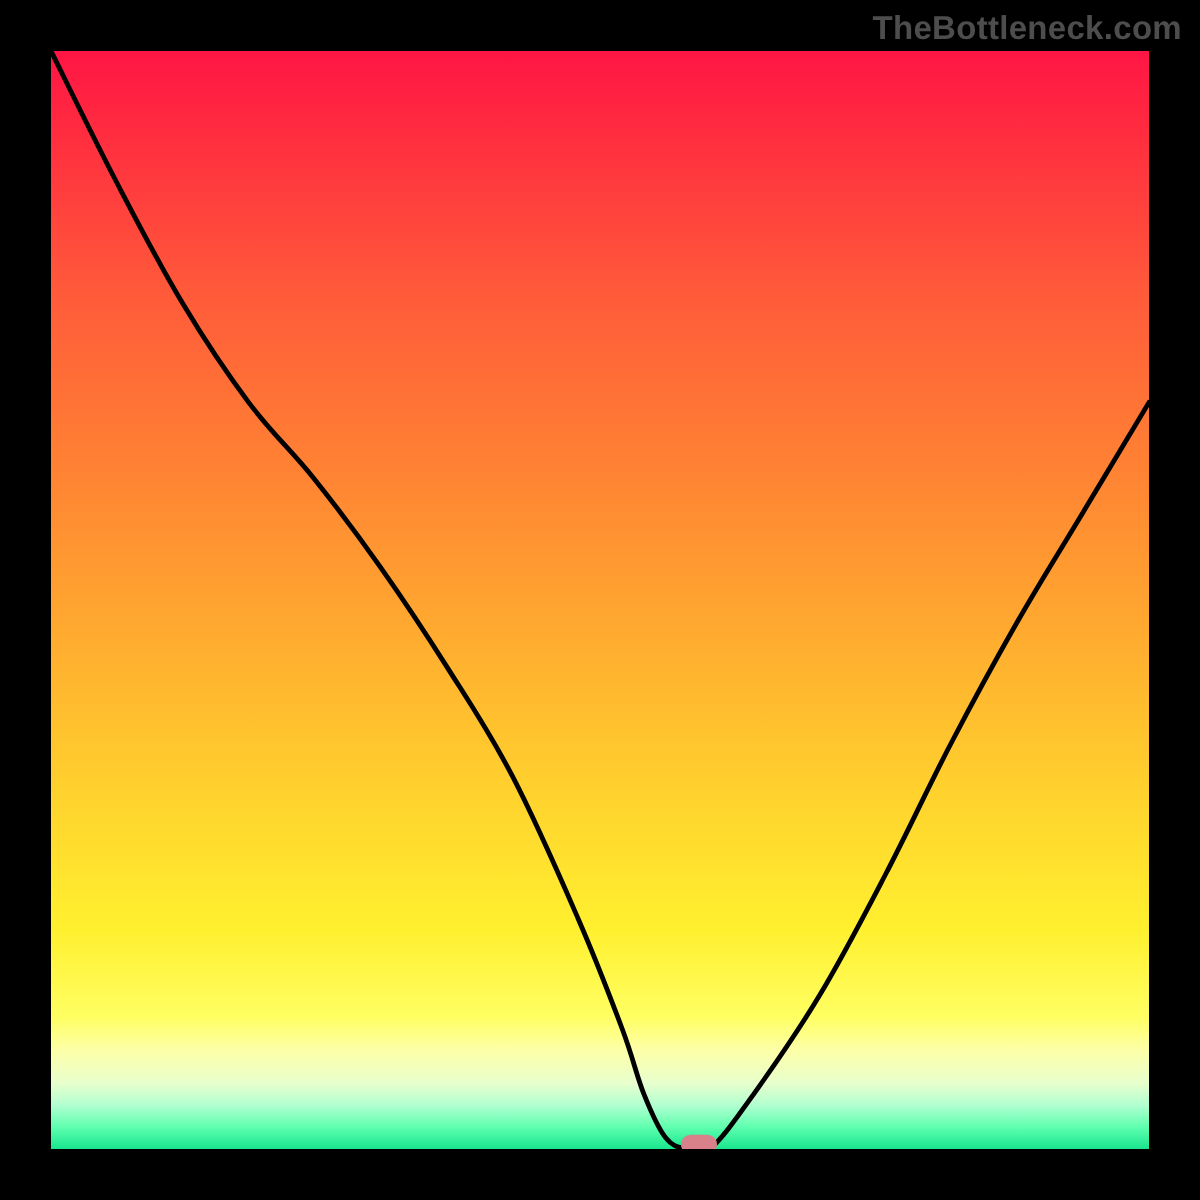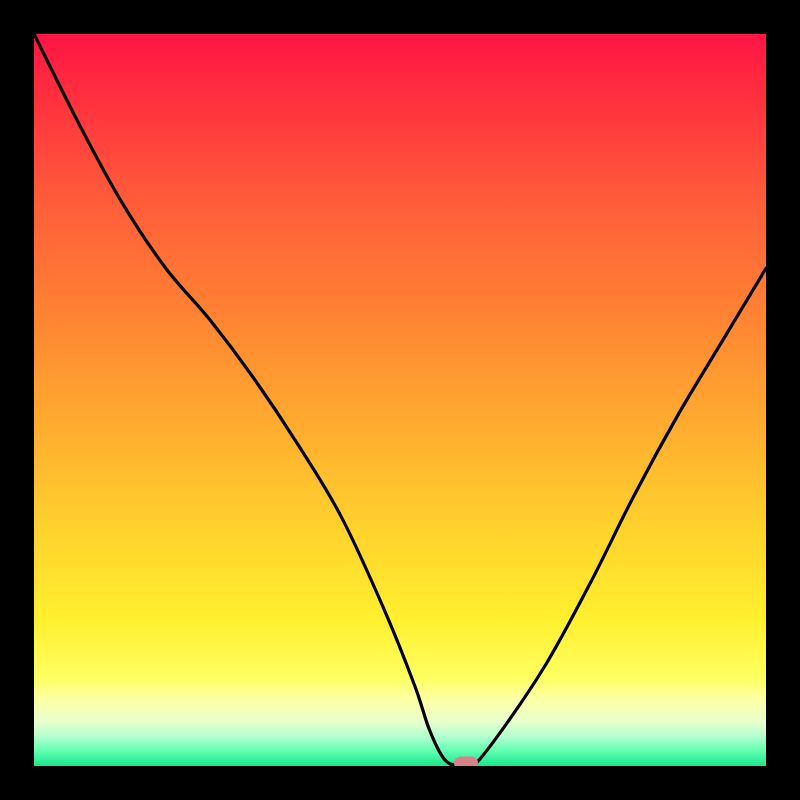--- a/index.html
+++ b/index.html
@@ -65,20 +65,21 @@
     height: 13px;
     border-radius: 7px;
     background: #d9818a;
     transform: translate(-50%, -50%);
   }
 </style>
 </head>
 <body>
 
 <div class="frame">
+  <div class="watermark">TheBottleneck.com</div>
 
   <div class="plot-area">
     <div class="gradient"></div>
 
     <svg class="curve" viewBox="0 0 732 732" preserveAspectRatio="none">
       <path id="curve-path" fill="none" stroke="#000" stroke-width="3.2" stroke-linecap="round" stroke-linejoin="round" d="M 0,0 C 7.9056,15.811200000000005 28.108800000000002,57.53520000000003 43.92,87.84000000000003 C 59.7312,118.14480000000003 72.0288,142.00800000000004 87.84,168.36 C 103.6512,194.712 115.94879999999999,213.15839999999994 131.76,234.23999999999995 C 147.57119999999998,255.32159999999996 159.86880000000002,265.716 175.68,285.48 C 191.4912,305.244 203.7888,321.64079999999996 219.6,344.03999999999996 C 235.41119999999998,366.43919999999997 247.7088,384.8856 263.52,409.92 C 279.33119999999997,434.9544 291.6288,452.8152 307.44,483.12 C 323.2512,513.4248 338.184,547.9752 351.36,578.28 C 364.536,608.5848 372.7344,630.3984 380.64,651.48 C 388.5456,672.5616 390.00960000000003,682.2239999999999 395.28000000000003,695.4 C 400.5504,708.576 404.6496,718.092 409.92,724.68 C 415.1904,731.2679999999999 419.28959999999995,730.6824 424.55999999999995,732 C 429.83039999999994,733.3176 431.2944,738.588 439.2,732 C 447.1056,725.412 455.30400000000003,713.8464 468.48,695.4 C 481.656,676.9535999999999 496.5888,655.872 512.4,629.52 C 528.2112,603.168 540.5088000000001,579.3048 556.32,549 C 572.1312,518.6952 584.4288,491.4648 600.24,461.16 C 616.0512,430.8552 628.3488,408.3096 644.16,380.64 C 659.9712,352.9704 672.2687999999999,333.79200000000003 688.0799999999999,307.44000000000005 C 703.8911999999999,281.0880000000001 724.0944,247.41599999999997 732,234.23999999999995"></path>
     </svg>
 
     <div class="marker" id="marker" style="left: 431.88px; top: 729px;"></div>
   </div>

